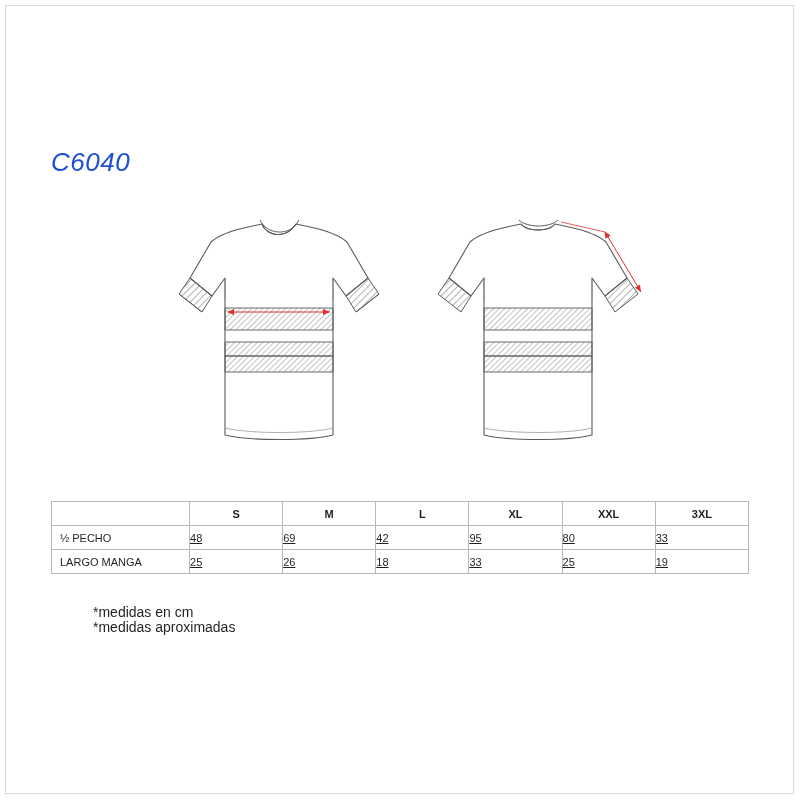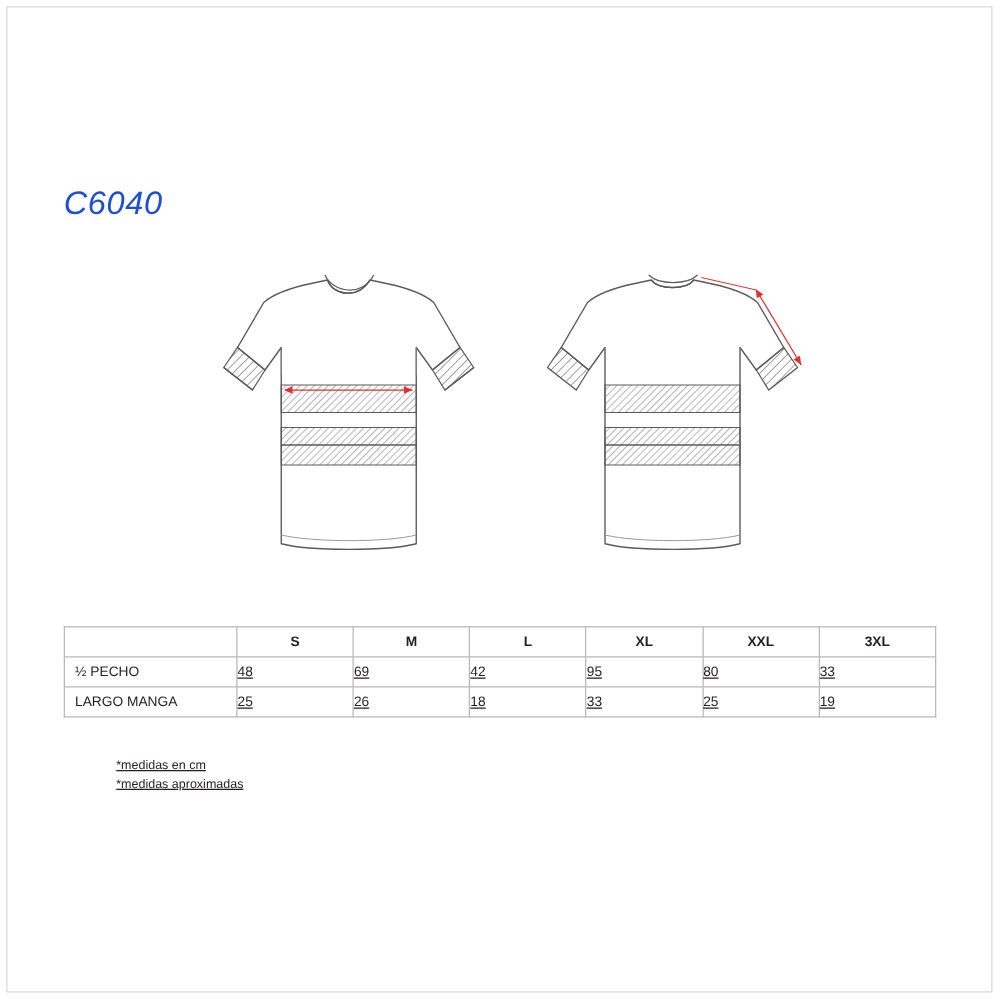--- a/index.html
+++ b/index.html
@@ -85,24 +85,23 @@
   }
   table.sizes td.val {
     text-align: left;
     font-size: 11px;
     text-decoration: underline;
   }
   #notes {
     position: absolute;
     left: 93px;
     top: 605px;
-    font-size: 10px;
+    font-size: 14px;
     line-height: 15px;
     color: #231f20;
-    text-decoration: underline;
   }
 </style>
 </head>
 <body>
 
 <div id="page">
 
   <div id="frame"></div>
 
   <div id="title">C6040</div>

